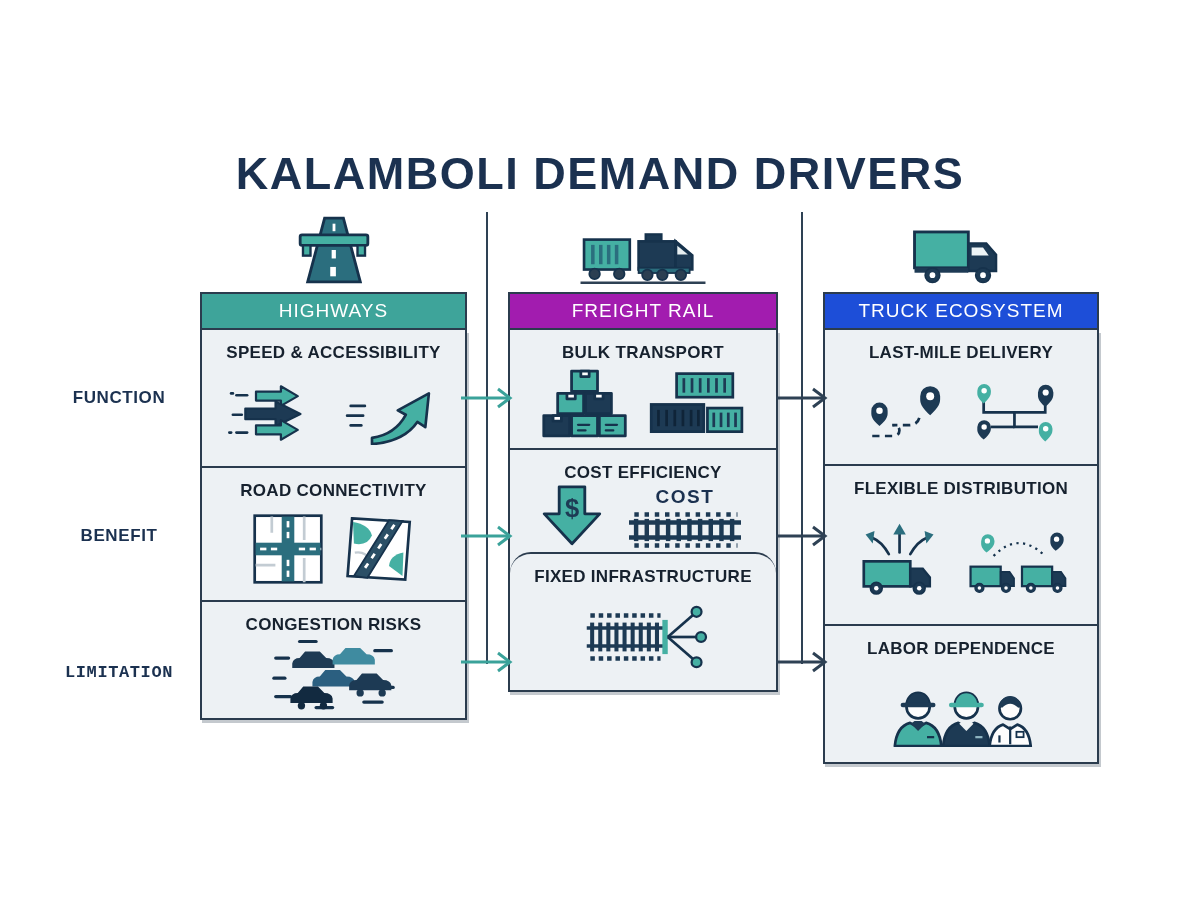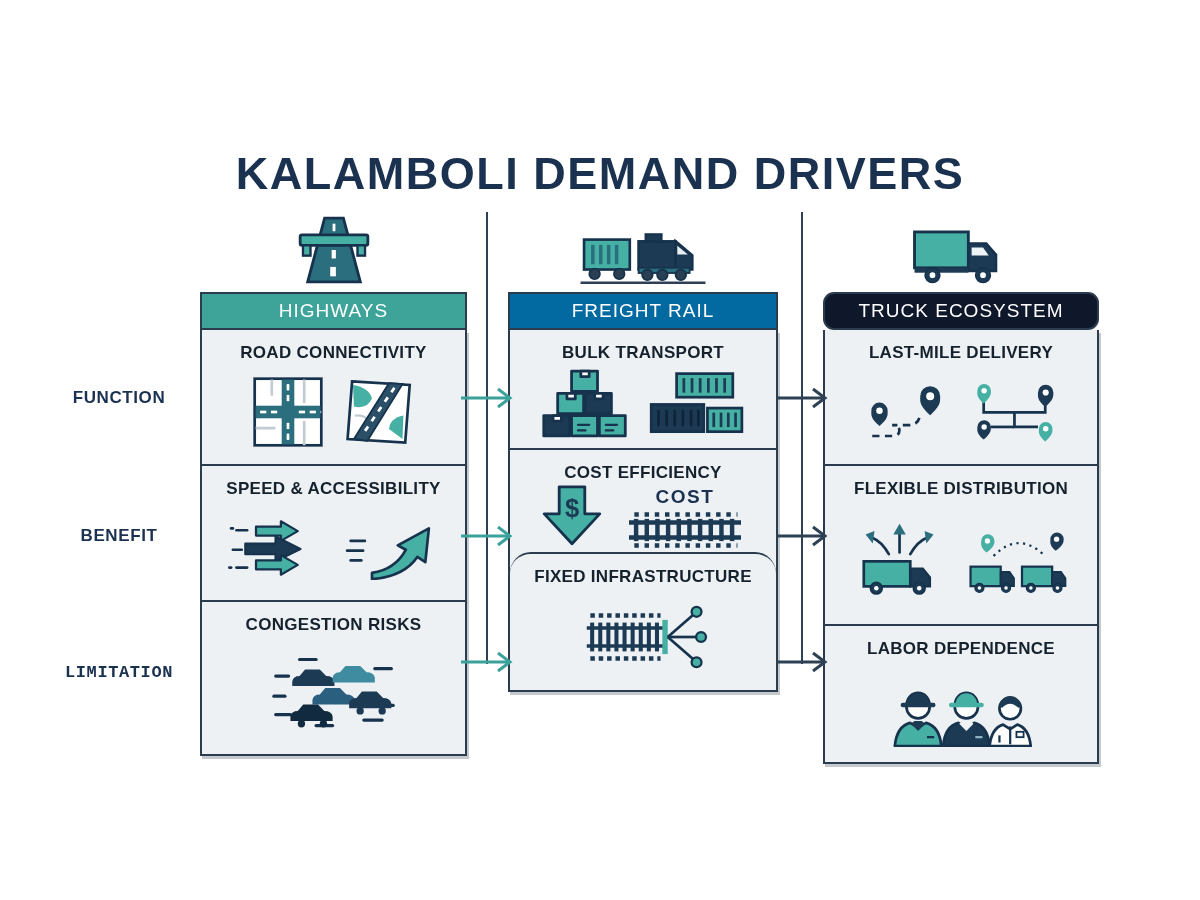--- a/index.html
+++ b/index.html
@@ -76,20 +76,49 @@
       <circle cx="30" cy="61" r="9" fill="#1d3a54" stroke="#16324c" stroke-width="2"></circle>
       <circle cx="30" cy="61" r="3.5" fill="#fff"></circle>
       <circle cx="92" cy="61" r="9" fill="#1d3a54" stroke="#16324c" stroke-width="2"></circle>
       <circle cx="92" cy="61" r="3.5" fill="#fff"></circle>
     </svg>
   </div>
 
   <div class="col" style="left:200px;width:267px;">
     <div class="col-header" style="background:#3ea49a;">HIGHWAYS</div>
     <div class="col-body">
+      <div class="cell" style="height:136px;">
+        <div class="cell-title">SPEED &amp; ACCESSIBILITY</div>
+        <div class="icons-row">
+          <span>
+            <svg width="96" height="64" viewBox="0 0 105 72">
+              <g stroke="#16324c" stroke-width="3" stroke-linecap="round">
+                <line x1="8" y1="16" x2="20" y2="16"></line>
+                  <line x1="2" y1="14" x2="4" y2="14"></line>
+                <line x1="4" y1="38" x2="14" y2="38"></line>
+                  <line x1="0" y1="58" x2="2" y2="58"></line>
+                <line x1="8" y1="58" x2="20" y2="58"></line>
+              </g>
+              <polygon points="30,12 58,12 58,6 77,17 58,28 58,22 30,22" fill="#45b0a3" stroke="#16324c" stroke-width="2.5" stroke-linejoin="round"></polygon>
+              <polygon points="18,31 52,31 52,23 80,37 52,51 52,43 18,43" fill="#1d3a54" stroke="#16324c" stroke-width="2.5" stroke-linejoin="round"></polygon>
+              <polygon points="30,50 58,50 58,44 77,55 58,66 58,60 30,60" fill="#45b0a3" stroke="#16324c" stroke-width="2.5" stroke-linejoin="round"></polygon>
+            </svg>
+          </span>
+          <span>
+            <svg width="96" height="64" viewBox="0 0 105 72">
+              <g stroke="#16324c" stroke-width="3" stroke-linecap="round">
+                <line x1="6" y1="28" x2="22" y2="28"></line>
+                <line x1="2" y1="39" x2="20" y2="39"></line>
+                <line x1="6" y1="50" x2="18" y2="50"></line>
+              </g>
+              <path d="M30 64 Q56 60 68 38 L59 33 L94 14 L90 52 L81 46 Q66 68 30 71 Z" fill="#45b0a3" stroke="#16324c" stroke-width="3" stroke-linejoin="round"></path>
+            </svg>
+          </span>
+        </div>
+      </div>
       <div class="cell" style="height:134px;">
         <div class="cell-title">ROAD CONNECTIVITY</div>
         <div class="icons-row">
           <span>
             <svg width="72" height="72" viewBox="0 0 80 80">
               <rect x="3" y="3" width="74" height="74" fill="#fff" stroke="#16324c" stroke-width="3"></rect>
               <path d="M58 4 V30 M58 50 V77 M4 58 H26 M54 40 H77 M22 4 V22" stroke="#c3ccd3" stroke-width="3" fill="none"></path>
               <rect x="33" y="4" width="14" height="72" fill="#2b6e7e"></rect>
               <rect x="4" y="33" width="72" height="14" fill="#2b6e7e"></rect>
               <g fill="#fff">
@@ -109,50 +138,21 @@
               <polygon points="9,6 73,10 68,74 4,70" fill="#fff" stroke="#16324c" stroke-width="3"></polygon>
               <path d="M10 10 q18 3 21 15 q-5 12 -20 9 z" fill="#45b0a3"></path>
               <path d="M66 44 q-15 3 -16 15 l15 11 z" fill="#45b0a3"></path>
               <path d="M12 44 q12 -2 16 8 M48 14 q8 10 -2 18" stroke="#c3ccd3" stroke-width="2.5" fill="none"></path>
               <polygon points="50,8 65,9 26,72 11,70" fill="#2b4f66" stroke="#16324c" stroke-width="2"></polygon>
               <line x1="56" y1="13" x2="20" y2="66" stroke="#fff" stroke-width="3" stroke-dasharray="6 7"></line>
             </svg>
           </span>
         </div>
       </div>
-      <div class="cell" style="height:136px;">
-        <div class="cell-title">SPEED &amp; ACCESSIBILITY</div>
-        <div class="icons-row">
-          <span>
-            <svg width="96" height="64" viewBox="0 0 105 72">
-              <g stroke="#16324c" stroke-width="3" stroke-linecap="round">
-                <line x1="8" y1="16" x2="20" y2="16"></line>
-                  <line x1="2" y1="14" x2="4" y2="14"></line>
-                <line x1="4" y1="38" x2="14" y2="38"></line>
-                  <line x1="0" y1="58" x2="2" y2="58"></line>
-                <line x1="8" y1="58" x2="20" y2="58"></line>
-              </g>
-              <polygon points="30,12 58,12 58,6 77,17 58,28 58,22 30,22" fill="#45b0a3" stroke="#16324c" stroke-width="2.5" stroke-linejoin="round"></polygon>
-              <polygon points="18,31 52,31 52,23 80,37 52,51 52,43 18,43" fill="#1d3a54" stroke="#16324c" stroke-width="2.5" stroke-linejoin="round"></polygon>
-              <polygon points="30,50 58,50 58,44 77,55 58,66 58,60 30,60" fill="#45b0a3" stroke="#16324c" stroke-width="2.5" stroke-linejoin="round"></polygon>
-            </svg>
-          </span>
-          <span>
-            <svg width="96" height="64" viewBox="0 0 105 72">
-              <g stroke="#16324c" stroke-width="3" stroke-linecap="round">
-                <line x1="6" y1="28" x2="22" y2="28"></line>
-                <line x1="2" y1="39" x2="20" y2="39"></line>
-                <line x1="6" y1="50" x2="18" y2="50"></line>
-              </g>
-              <path d="M30 64 Q56 60 68 38 L59 33 L94 14 L90 52 L81 46 Q66 68 30 71 Z" fill="#45b0a3" stroke="#16324c" stroke-width="3" stroke-linejoin="round"></path>
-            </svg>
-          </span>
-        </div>
-      </div>
-      <div class="cell" style="height:154px;">
+      <div class="cell" style="height:118px;">
         <div class="cell-title">CONGESTION RISKS</div>
         <div class="icons-row">
           <span>
             <svg width="128" height="78" viewBox="0 0 135 85">
               <g stroke="#16324c" stroke-width="3.5" stroke-linecap="round">
                 <line x1="4" y1="24" x2="18" y2="24"></line>
                   <line x1="30" y1="6" x2="48" y2="6"></line>
                 <line x1="112" y1="16" x2="130" y2="16"></line>
                   <line x1="2" y1="46" x2="14" y2="46"></line>
                 <line x1="4" y1="66" x2="20" y2="66"></line>
@@ -172,21 +172,21 @@
                   <circle cx="120" cy="62" r="4" fill="#1d3a54"></circle>
               </g>
             </svg>
           </span>
         </div>
       </div>
     </div>
   </div>
 
   <div class="col" style="left:508px;width:270px;">
-    <div class="col-header" style="background:#0369a1;">FREIGHT RAIL</div>
+    <div class="col-header" style="background:#a21caf;">FREIGHT RAIL</div>
     <div class="col-body">
       <div class="cell" style="height:118px;text-align:right;">
         <div class="cell-title">BULK TRANSPORT</div>
         <div class="icons-row">
           <span>
             <svg width="88" height="70" viewBox="0 0 95 75">
               <g stroke="#16324c" stroke-width="3" stroke-linejoin="round">
                 <rect x="33" y="2" width="28" height="22" fill="#45b0a3"></rect>
                 <rect x="43" y="2" width="9" height="6" fill="#fff"></rect>
                 <rect x="18" y="26" width="28" height="22" fill="#45b0a3"></rect>
@@ -299,21 +299,21 @@
               <circle cx="137" cy="40" r="5.5" fill="#45b0a3" stroke="#16324c" stroke-width="2.5"></circle>
               <circle cx="132" cy="68" r="5.5" fill="#45b0a3" stroke="#16324c" stroke-width="2.5"></circle>
             </svg>
           </span>
         </div>
       </div>
     </div>
   </div>
 
   <div class="col" style="left:823px;width:276px;">
-    <div class="col-header" style="background:#0f172a;border-radius:11px;">TRUCK ECOSYSTEM</div>
+    <div class="col-header" style="background:#1d4ed8;">TRUCK ECOSYSTEM</div>
     <div class="col-body">
       <div class="cell" style="height:134px;">
         <div class="cell-title">LAST-MILE DELIVERY</div>
         <div class="icons-row">
           <span>
             <svg width="86" height="68" viewBox="0 0 95 75">
               <path d="M8 64 h22 q8 0 8 -6 t-8 -6 h18 q10 0 12 -8" stroke="#16324c" stroke-width="3" fill="none" stroke-dasharray="8 6"></path>
               <path d="M16 53 C6 44 7 41 7 36 A9 9 0 1 1 25 36 C25 41 26 44 16 53 Z" fill="#1d3a54"></path>
               <circle cx="16" cy="36" r="3.6" fill="#fff"></circle>
               <path d="M72 41 C60 30 61 26 61 20 A11 11 0 1 1 83 20 C83 26 84 30 72 41 Z" fill="#1d3a54"></path>

